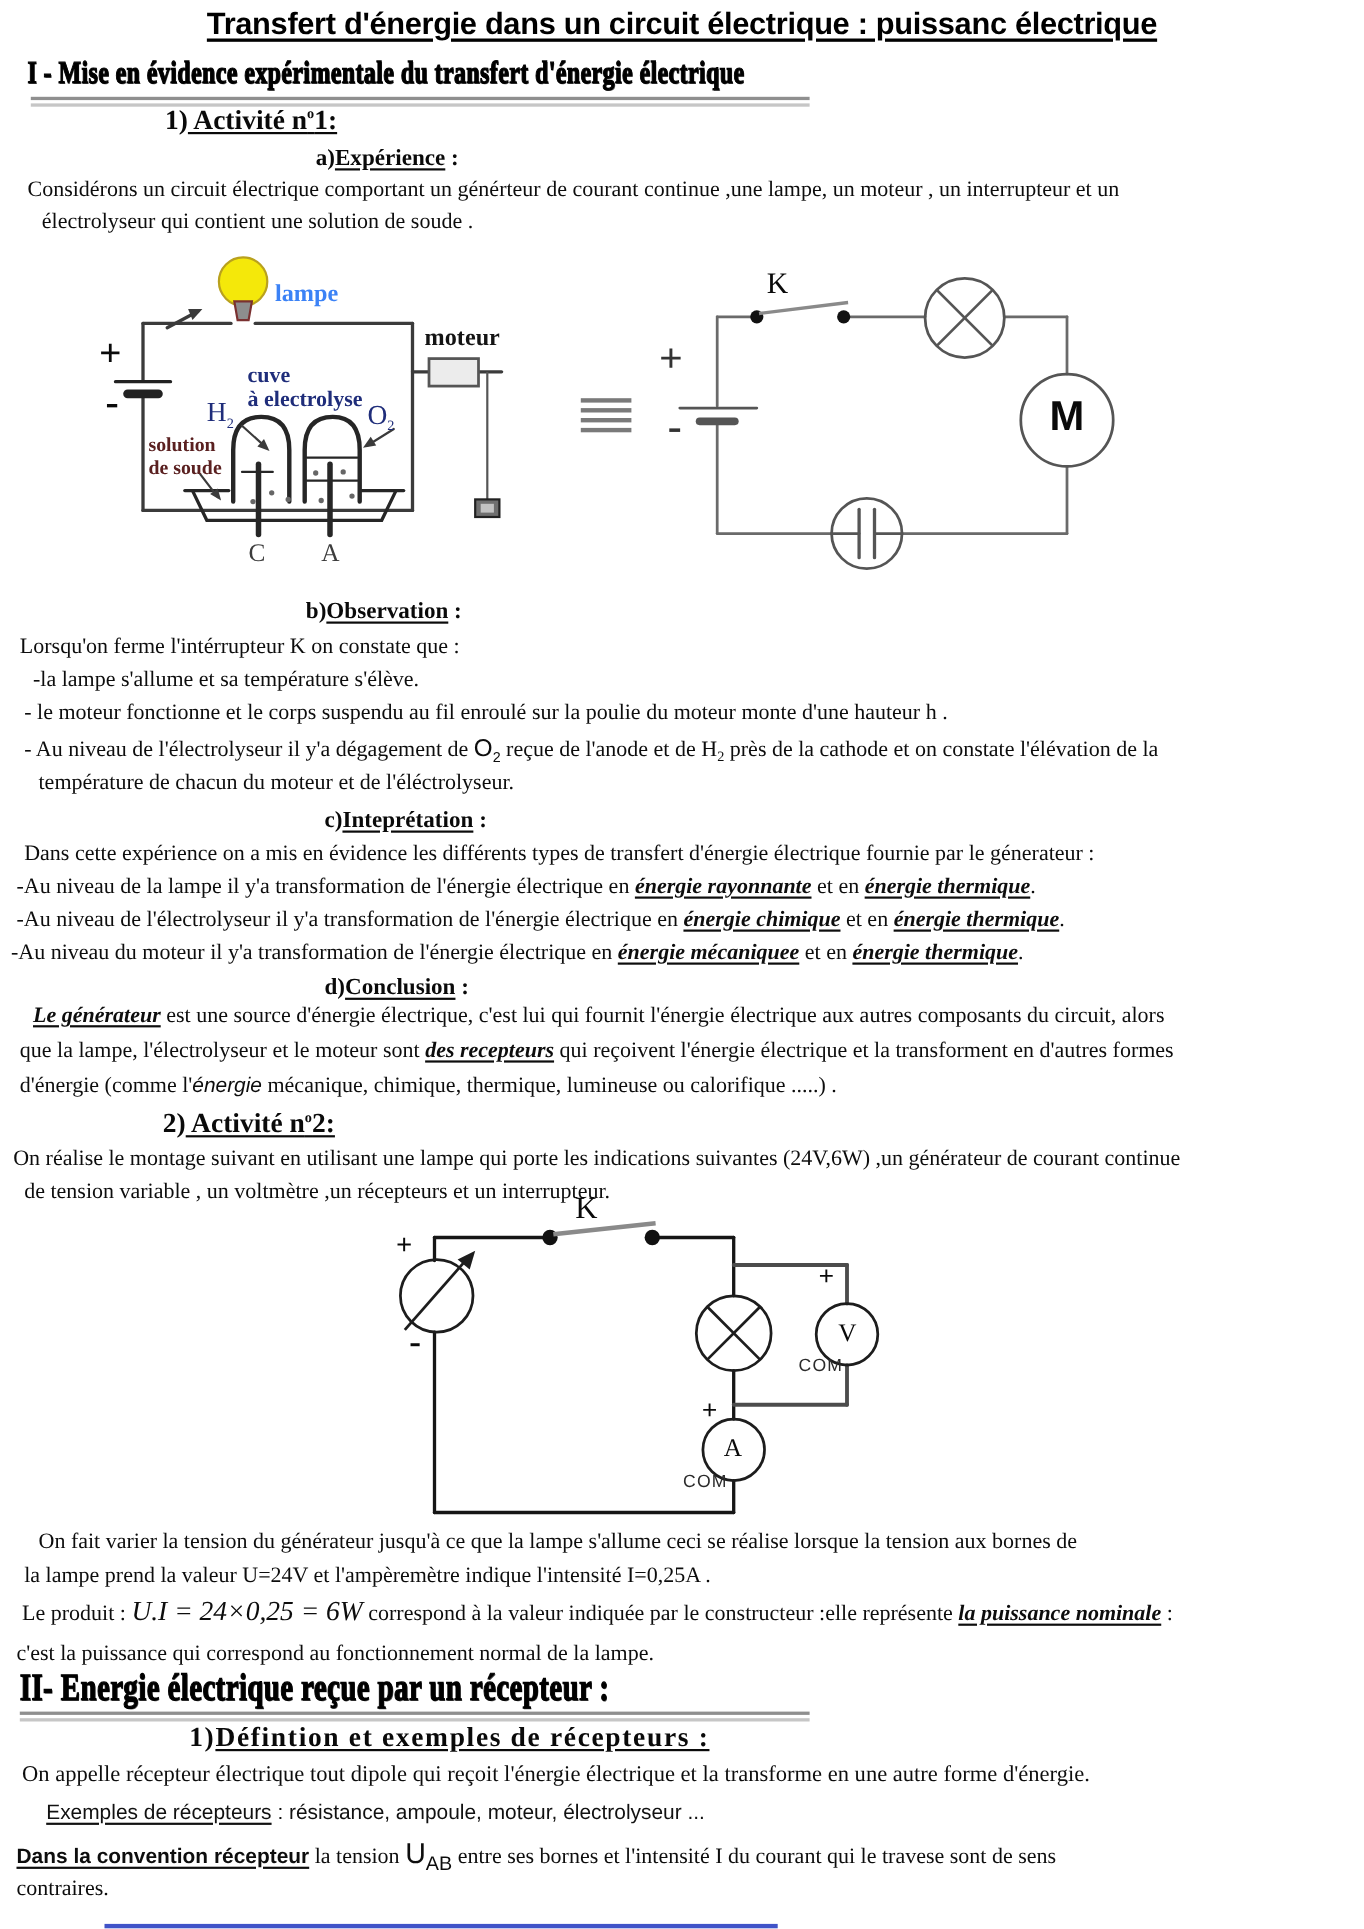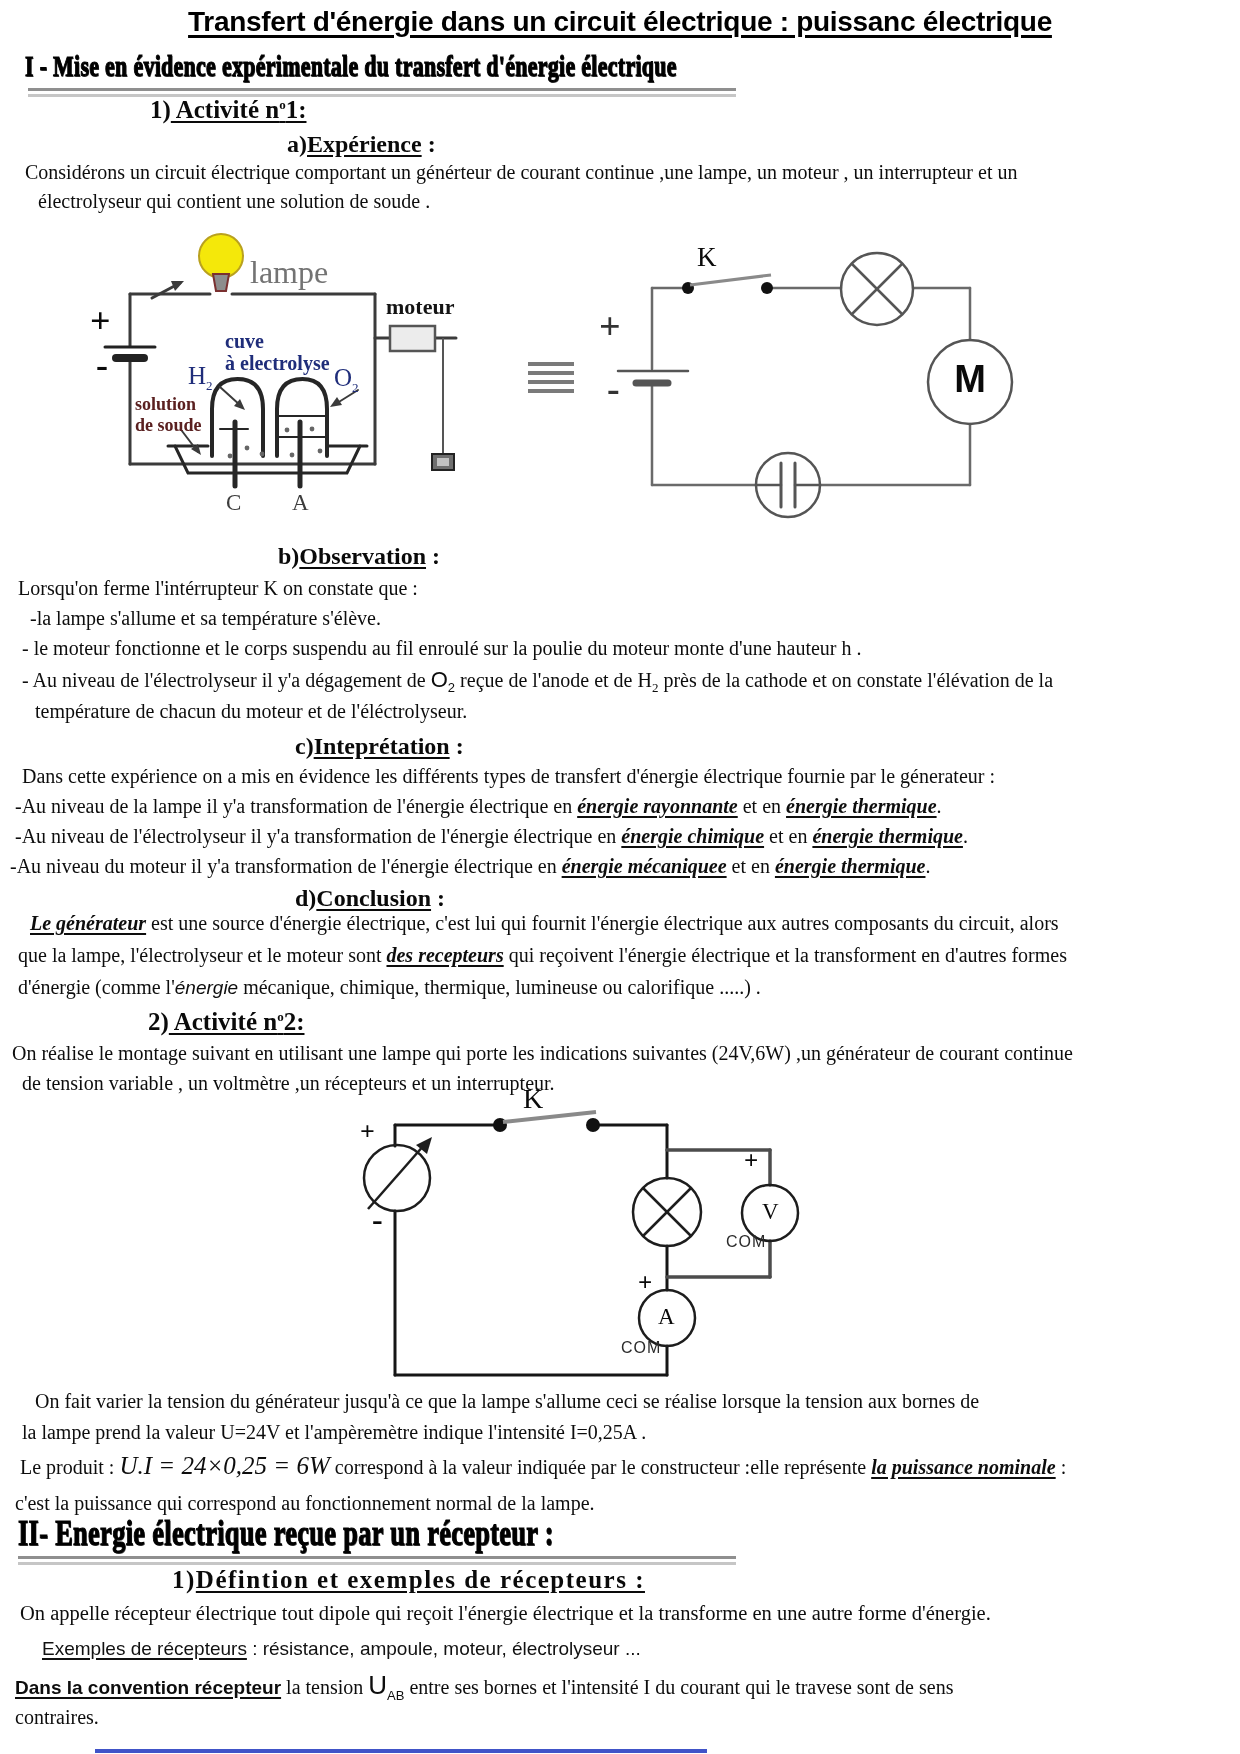--- a/index.html
+++ b/index.html
@@ -13,36 +13,36 @@
     text-decoration:underline;text-decoration-thickness:3px;text-underline-offset:4px;
     letter-spacing:-0.3px;color:#000;
   }
   .big-head{
     font-weight:bold;color:#000;-webkit-text-stroke:1.1px #000;
     transform:scaleX(0.75);transform-origin:left top;letter-spacing:0.5px;
     text-shadow:1px 1px 0 #555;
   }
   .gray-rule{border-top:3px solid #8f8f8f;border-bottom:3px solid #c6c6c6;height:3px;}
   .h-act{font-size:25px;font-weight:bold;}
-  .h-sub{font-size:24px;font-weight:bold;}
+  .h-sub{font-size:21px;font-weight:bold;}
   .u{text-decoration:underline;text-decoration-thickness:2px;text-underline-offset:3px;}
   .para{font-size:20px;color:#0d0d0d;}
   .em-u{font-weight:bold;font-style:italic;text-decoration:underline;text-decoration-thickness:2px;text-underline-offset:3px;}
   .sans{font-family:"Liberation Sans",sans-serif;}
   sup.deg{font-size:13px;}
   .sub2{font-size:13px;}
   .chem{font-family:"Liberation Sans",sans-serif;font-size:22px;}
   .formula{font-style:italic;font-size:25px;}
   .navy{color:#1f2d7a;}
   .maroon{color:#5a2020;}
   .lbl{position:absolute;white-space:nowrap;}
   .diagram{position:absolute;}
   .diagram svg{position:absolute;left:0;top:0;}
   .equiv-bar{width:46px;height:4px;background:#7a7a7a;margin-bottom:5px;}
-  .bulb-label{font-size:32px;font-weight:normal;color:#737373;}
+  .bulb-label{font-size:22px;font-weight:bold;color:#3b82f6;}
   .cell-lbl{font-weight:bold;}
   .bottom-rule{background:#4053c8;}
 </style>
 </head>
 <body>
 
 <div class="abs" style="top:6px;left:0;width:1240px;text-align:center">
   <span class="title-text">Transfert d'énergie dans un circuit électrique : puissanc électrique</span>
 </div>
 
@@ -296,17 +296,17 @@
 <div class="abs gray-rule" style="left:18px;top:1556px;width:718px"></div>
 
 <div class="abs" style="left:172px;top:1566px;font-size:25px;font-weight:bold;letter-spacing:1.5px">
   <span>1)</span><span class="u">Défintion et exemples de récepteurs :</span>
 </div>
 <div class="abs para" style="left:20px;top:1602px;font-size:20.5px">On appelle récepteur électrique tout dipole qui reçoit l'énergie électrique et la transforme en une autre forme d'énergie.</div>
 <div class="abs sans" style="left:42px;top:1638px;font-size:19px;color:#111">
   <span class="u">Exemples  de récepteurs</span><span> : résistance, ampoule, moteur, électrolyseur  ...</span>
 </div>
 <div class="abs para" style="left:15px;top:1670px">
-  <span class="sans u" style="font-weight:bold;font-size:19px">Dans la convention récepteur</span><span> la tension </span><span class="sans" style="font-size:26px"><span>U</span><sub style="font-size:13px">AB</sub></span><span> entre ses bornes et l'intensité I du courant qui le travese sont de sens</span>
+  <span class="sans u" style="font-weight:bold;font-size:19px">Dans la convention récepteur</span><span> la tension </span><span class="sans" style="font-size:26px"><span>U</span><sub style="font-size:18px">AB</sub></span><span> entre ses bornes et l'intensité I du courant qui le travese sont de sens</span>
 </div>
 <div class="abs para" style="left:15px;top:1706px">contraires.</div>
 
 <div class="abs bottom-rule" style="left:95px;top:1749px;width:612px;height:4px"></div>
 
 </body></html>

